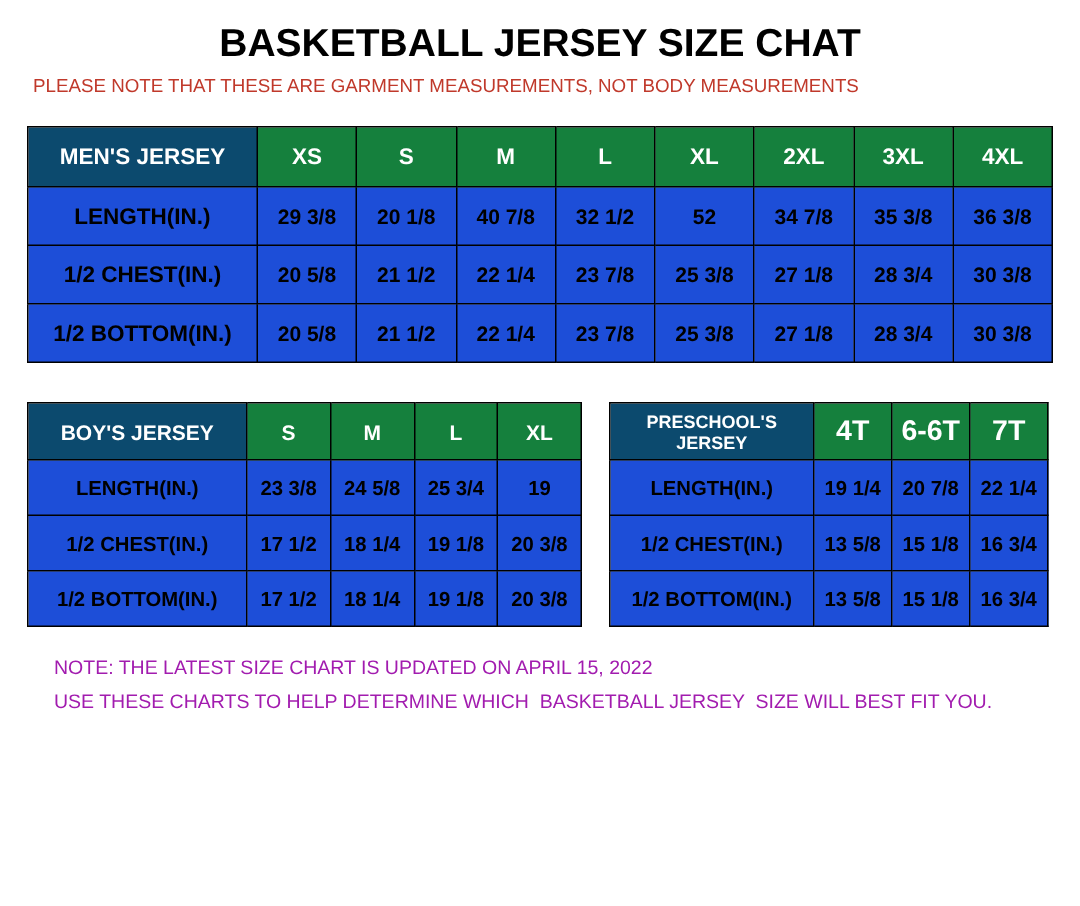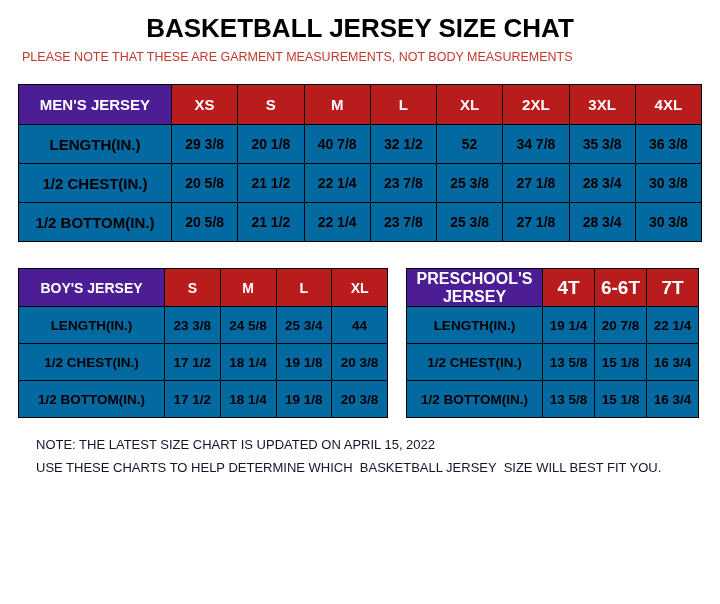--- a/index.html
+++ b/index.html
@@ -45,32 +45,32 @@
   td, th {
     border: 1px solid #000;
     text-align: center;
     vertical-align: middle;
     font-weight: bold;
     padding: 0;
   }
 
   
   .hdr td {
-    background: #b91c1c;
+    background: #15803d;
     color: #ffffff;
     font-size: 15px;
     height: 39px;
   }
   .hdr td.rowlabel {
-    background: #4c1d95;
+    background: #0c4a6e;
     color: #ffffff;
     font-size: 15px;
   }
   .body-row td {
-    background: #0369a1;
+    background: #1d4ed8;
     color: #000000;
     font-size: 14px;
     height: 38px;
   }
   .body-row td.rowlabel {
     font-size: 15px;
     font-weight: bold;
   }
 
   
@@ -91,26 +91,26 @@
   }
   #boys-table .rowlabel { width: 145px; }
   #boys-table .hdr td { font-size: 14px; height: 37px; }
   #boys-table .body-row td { font-size: 13.5px; height: 36px; }
 
   #preschool-table {
     width: 293px;
   }
   #preschool-table .rowlabel { width: 135px; }
   #preschool-table .hdr td { font-size: 19px; height: 37px; }
-  #preschool-table .hdr td.rowlabel { font-size: 16px; margin-top: 24px; }
+  #preschool-table .hdr td.rowlabel { font-size: 12px; margin-top: 24px; }
   #preschool-table .body-row td { font-size: 13.5px; height: 36px; }
   #preschool-table .body-row td.rowlabel { font-size: 13.5px; }
 
   .note-bottom {
-    color: #0f172a;
+    color: #a21caf;
     font-size: 13px;
     margin: 16px 0 0 18px;
     line-height: 1.75;
   }
   .note-bottom div { white-space: pre; }
 </style>
 </head>
 <body>
 
 <div class="page">
@@ -177,21 +177,21 @@
           <td>S</td>
           <td>M</td>
           <td>L</td>
           <td>XL</td>
         </tr>
         <tr class="body-row">
           <td class="rowlabel">LENGTH(IN.)</td>
           <td>23 3/8</td>
           <td>24 5/8</td>
           <td>25 3/4</td>
-          <td>44</td>
+          <td>19</td>
         </tr>
         <tr class="body-row">
           <td class="rowlabel">1/2  CHEST(IN.)</td>
           <td>17 1/2</td>
           <td>18 1/4</td>
           <td>19 1/8</td>
           <td>20 3/8</td>
         </tr>
         <tr class="body-row">
           <td class="rowlabel">1/2 BOTTOM(IN.)</td>

